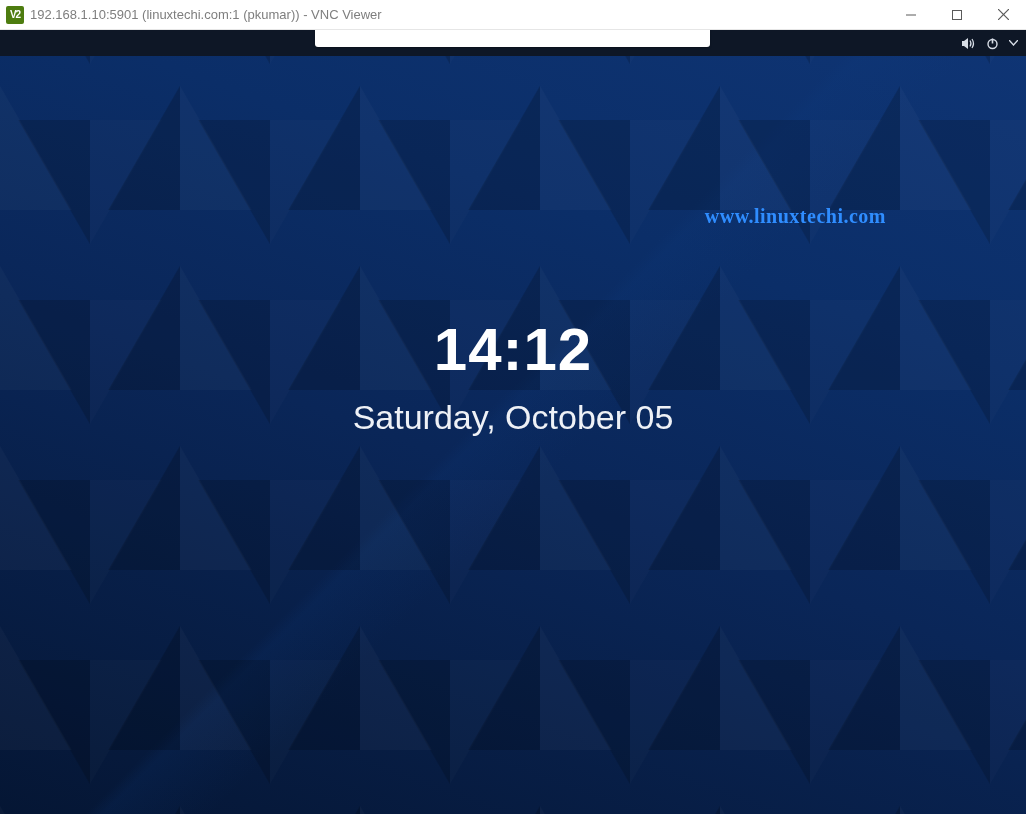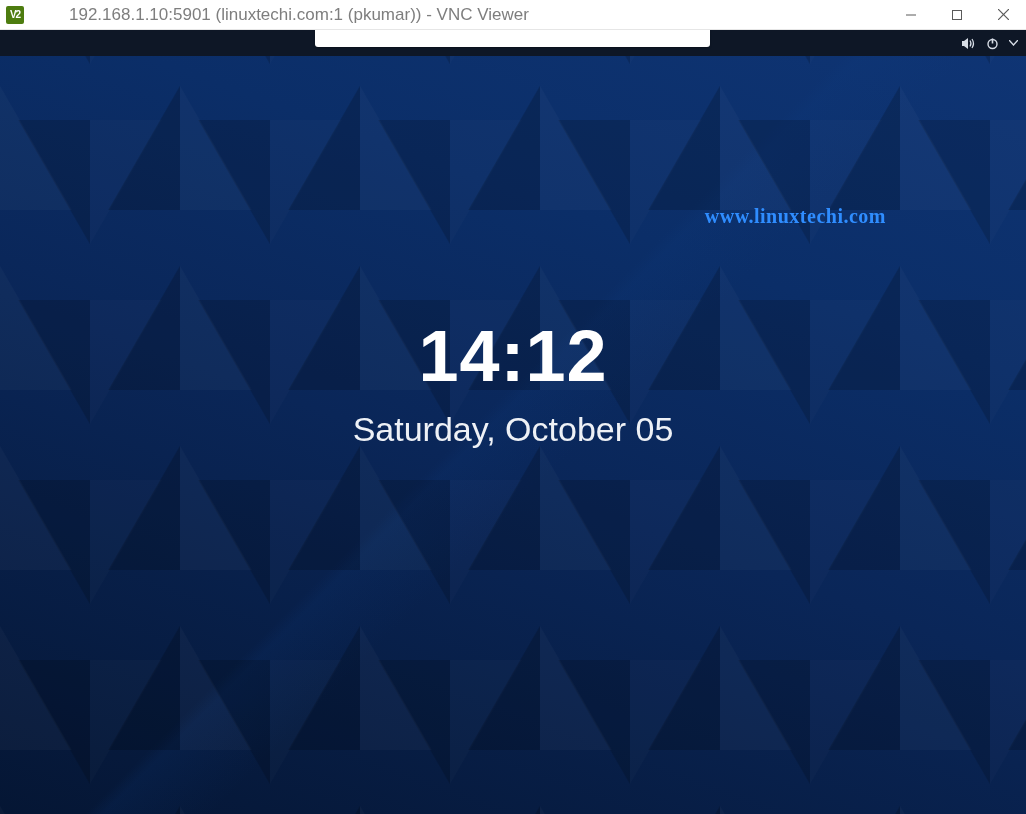--- a/index.html
+++ b/index.html
@@ -31,24 +31,23 @@
     }
     .win-titlebar .app-icon span {
       color: #fff;
       font-size: 10px;
       font-weight: bold;
       letter-spacing: -1px;
     }
     .win-titlebar .title-text {
       flex: 1;
       color: #7e7e7e;
-      font-size: 17px;
+      font-size: 13px;
       white-space: nowrap;
       overflow: hidden;
-      margin-left: 39px;
     }
     .win-controls {
       display: flex;
       height: 100%;
     }
     .win-btn {
       width: 46px;
       height: 100%;
       display: flex;
       align-items: center;
@@ -122,21 +121,21 @@
     }
     
     .clock-wrap {
       position: absolute;
       top: 290px;
       left: 0; right: 0;
       text-align: center;
       color: #ffffff;
     }
     .clock-time {
-      font-size: 72px;
+      font-size: 60px;
       font-weight: 700;
       line-height: 1.0;
       letter-spacing: 1px;
     }
     .clock-date {
       margin-top: 18px;
       font-size: 34px;
       font-weight: 400;
       color: #eef1f6;
       text-align: center;

